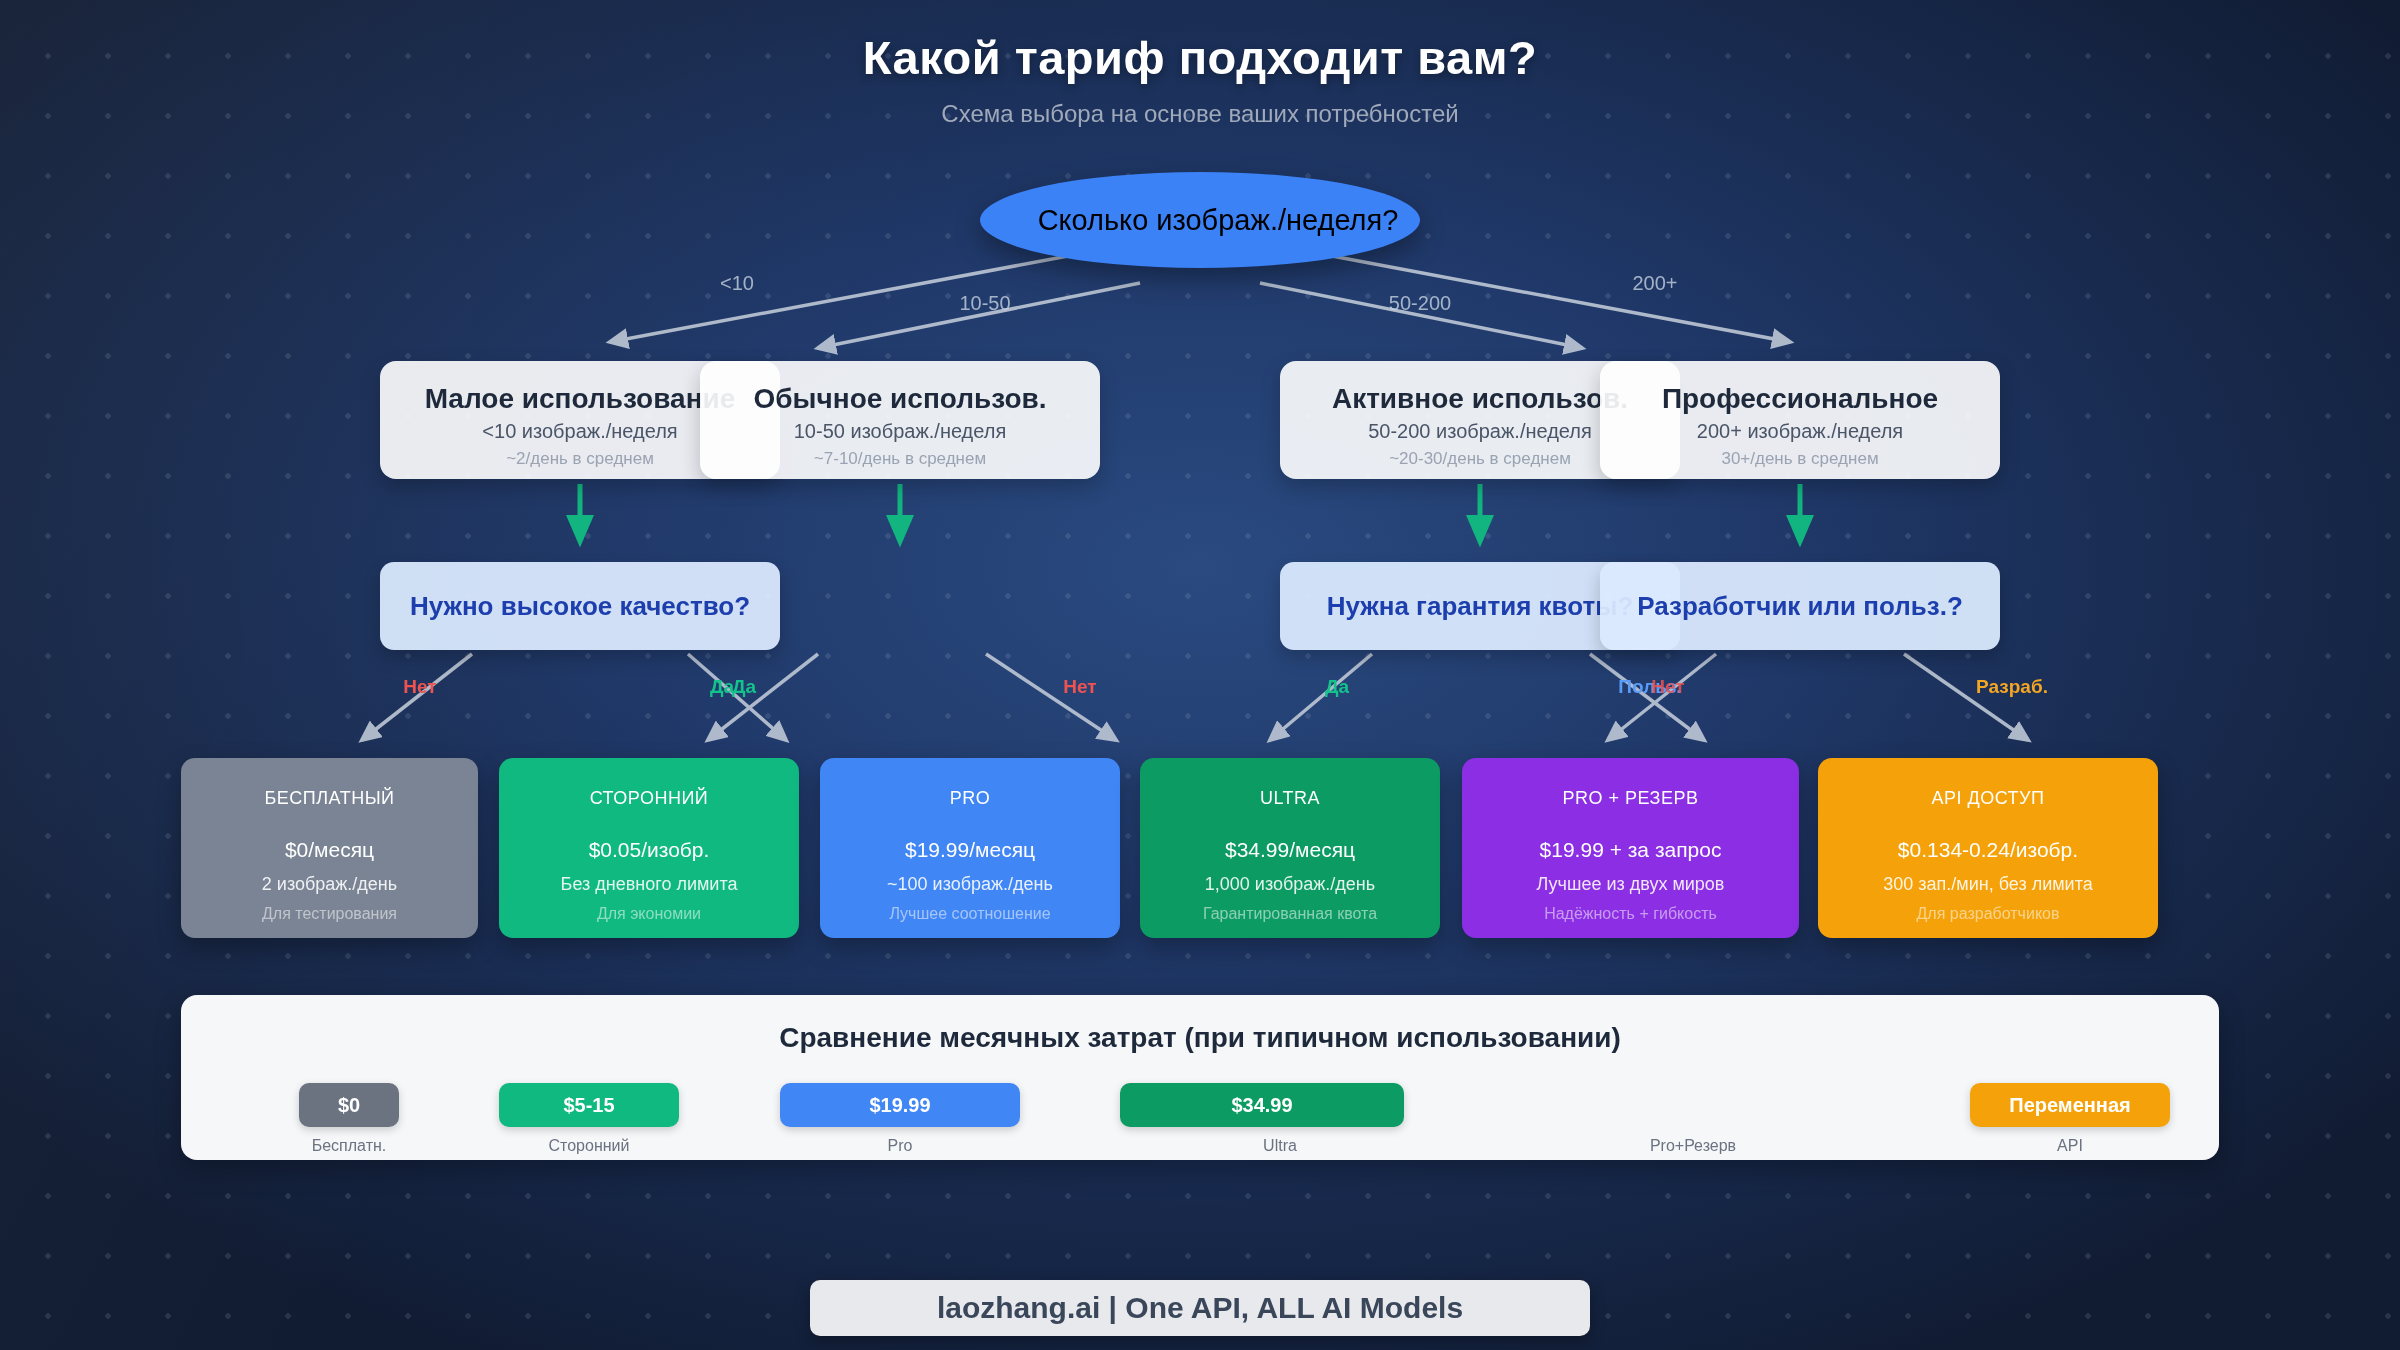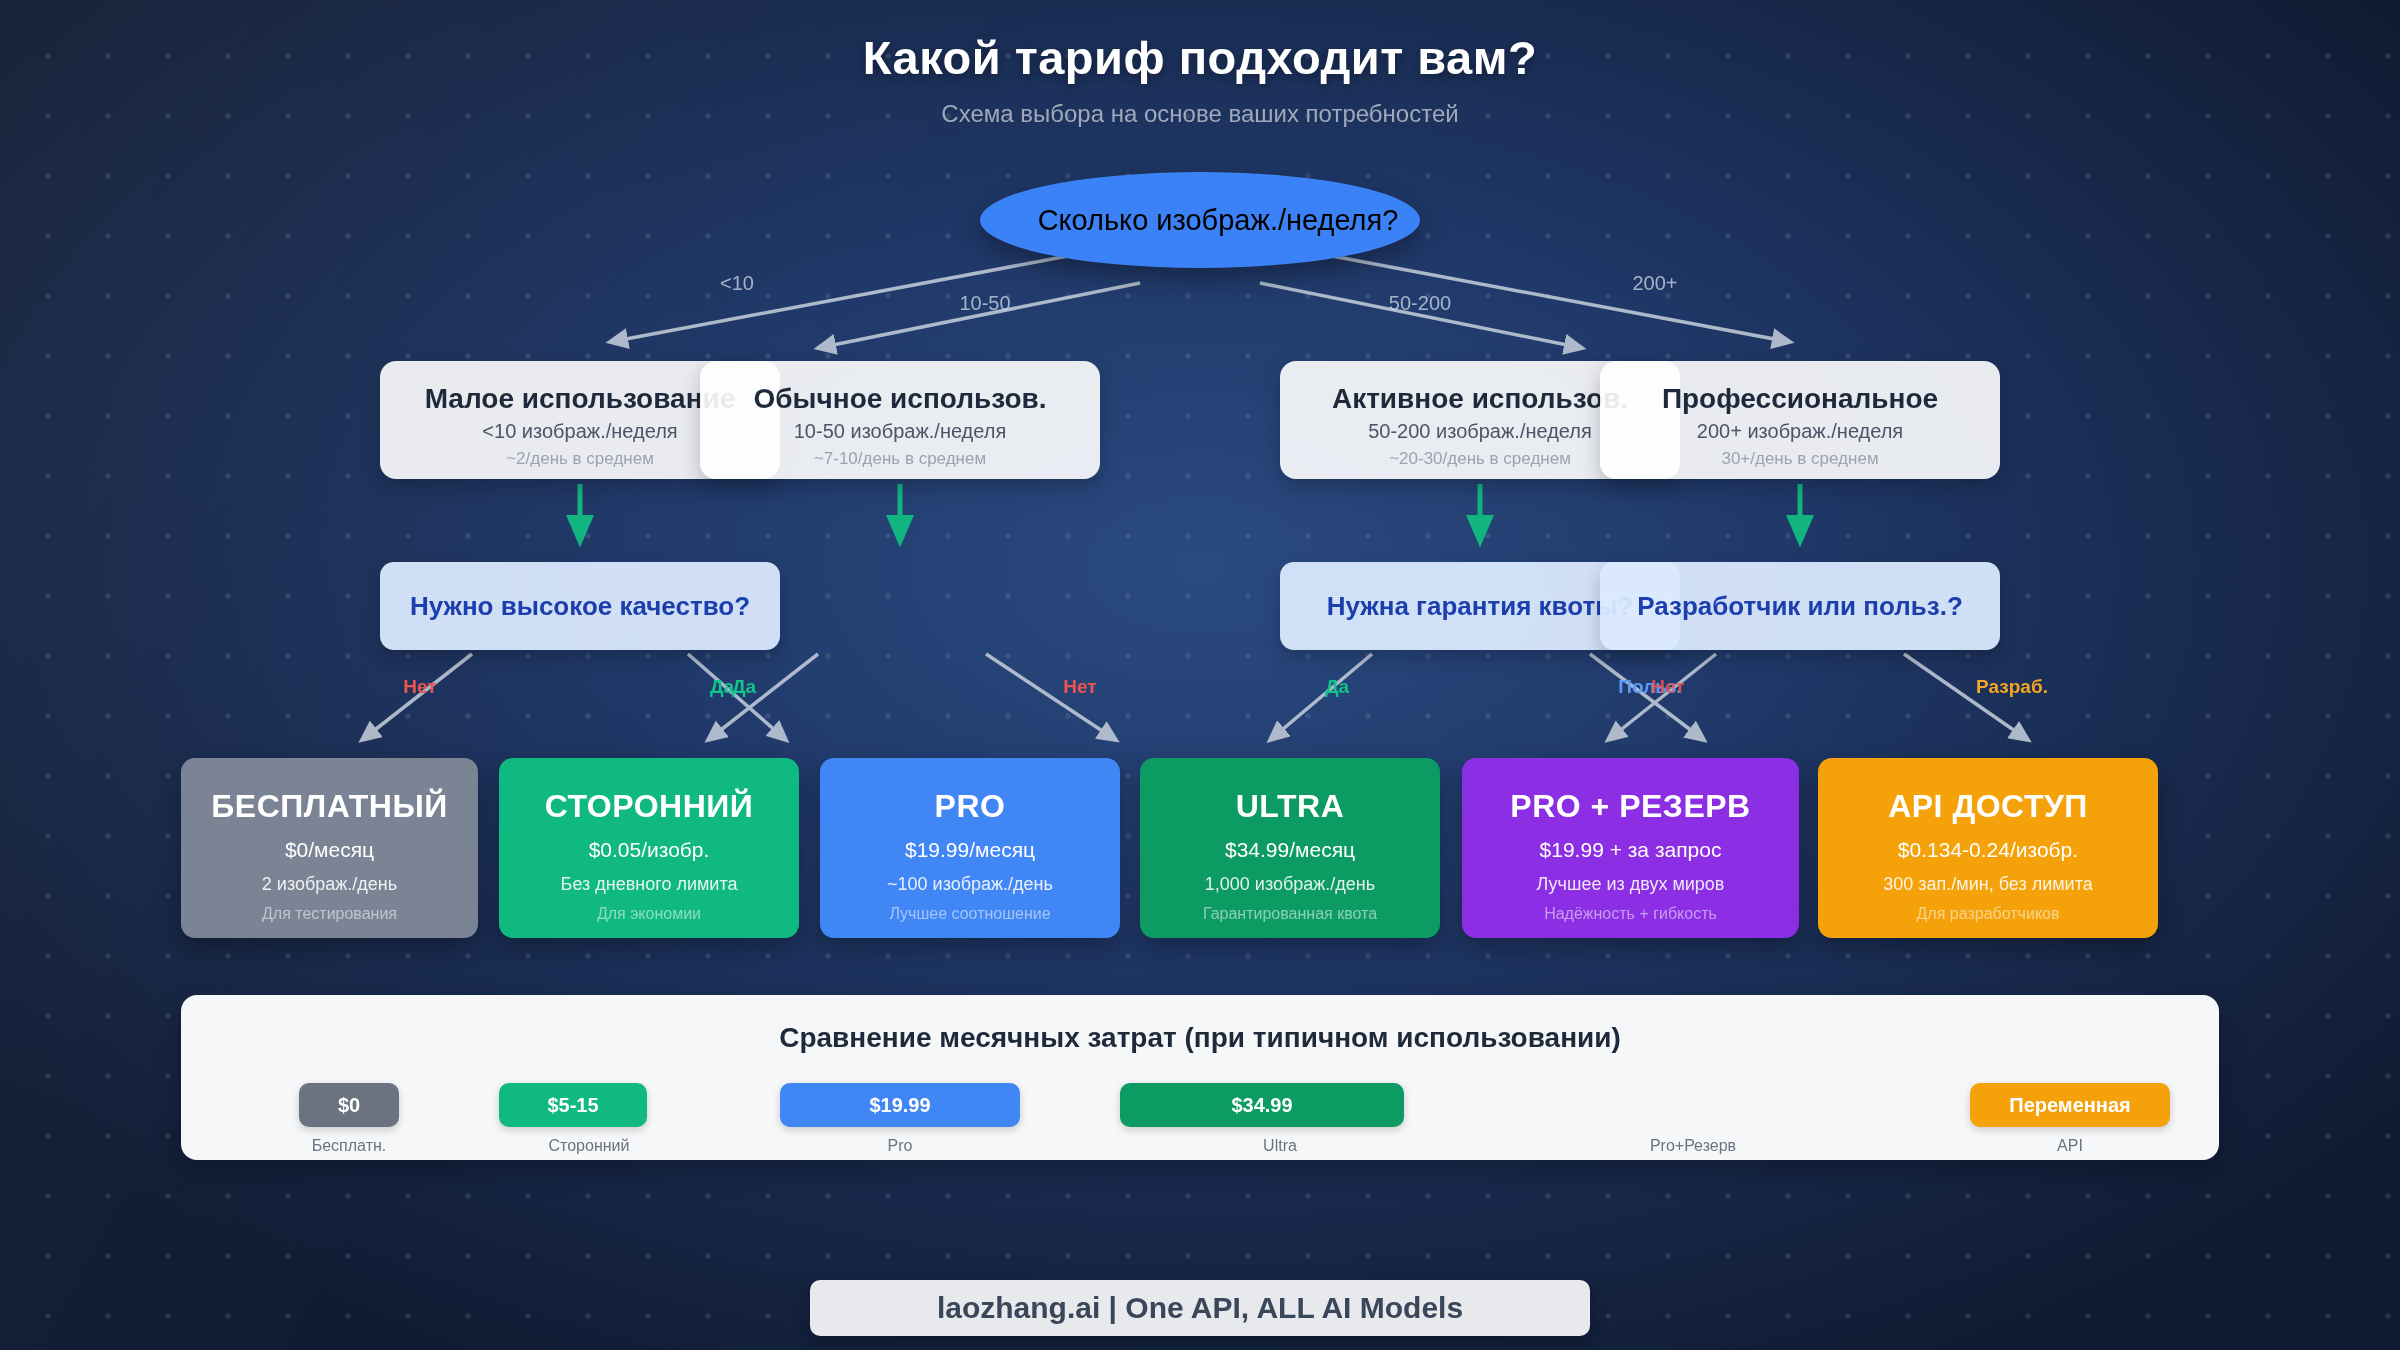--- a/index.html
+++ b/index.html
@@ -54,21 +54,21 @@
   .qnode span{font-size:26px;font-weight:800;color:#1d3fae;white-space:nowrap;}
   .elabel{position:absolute;top:676px;width:160px;text-align:center;font-size:19px;font-weight:600;}
   .el0{left:340px;} .el1{left:642px;} .el2{left:664px;} .el3{left:1000px;}
   .el4{left:1257px;} .el6{left:1570px;} .el5{left:1588px;opacity:.85;} .el7{left:1932px;}
   .plan{
     position:absolute;top:758px;height:180px;border-radius:14px;text-align:center;
     box-shadow:0 10px 24px rgba(0,0,0,0.30);color:#fff;
   }
   .pc0{left:181px;width:297px;} .pc1{left:499px;width:300px;} .pc2{left:820px;width:300px;}
   .pc3{left:1140px;width:300px;} .pc4{left:1462px;width:337px;} .pc5{left:1818px;width:340px;}
-  .plan-name{position:absolute;left:0;top:30px;width:100%;font-size:32px;font-weight:700;letter-spacing:.5px;}
+  .plan-name{position:absolute;left:0;top:30px;width:100%;font-size:18px;font-weight:400;letter-spacing:.5px;}
   .plan-price{position:absolute;left:0;top:80px;width:100%;font-size:21px;font-weight:500;}
   .plan-detail{position:absolute;left:0;top:116px;width:100%;font-size:18px;color:rgba(255,255,255,0.88);}
   .plan-note{position:absolute;left:0;top:147px;width:100%;font-size:16px;color:rgba(255,255,255,0.52);}
   .panel{
     position:absolute;left:181px;top:995px;width:2038px;height:165px;border-radius:16px;
     background:#f6f7f9;box-shadow:0 10px 26px rgba(0,0,0,0.28);
   }
   .panel-title{position:absolute;left:0;top:1022px;width:100%;text-align:center;font-size:28px;font-weight:800;color:#1e2a3b;}
   .pill{
     position:absolute;top:1083px;height:44px;border-radius:10px;display:flex;align-items:center;justify-content:center;
@@ -206,21 +206,21 @@
     <div class="plan-detail">300 зап./мин, без лимита</div>
     <div class="plan-note">Для разработчиков</div>
   </div>
 
   <div class="panel"></div>
   <div class="panel-title">Сравнение месячных затрат (при типичном использовании)</div>
 
   <div class="pill pl0" style="background: rgb(107, 114, 128); width: 100px; left: 299px;">
       <span>$0</span>
     </div>
-  <div class="pill pl1" style="background: rgb(16, 185, 127); width: 148px; left: 499px;">
+  <div class="pill pl1" style="background: rgb(16, 185, 127); width: 180px; left: 499px;">
       <span>$5-15</span>
     </div>
   <div class="pill pl2" style="background: rgb(65, 134, 245); width: 240px; left: 780px;">
       <span>$19.99</span>
     </div>
   <div class="pill pl3" style="background: rgb(12, 156, 99); width: 284px; left: 1120px;">
       <span>$34.99</span>
     </div>
   <div class="pill pl5" style="background: rgb(245, 162, 10); width: 200px; left: 1970px;">
       <span>Переменная</span>

